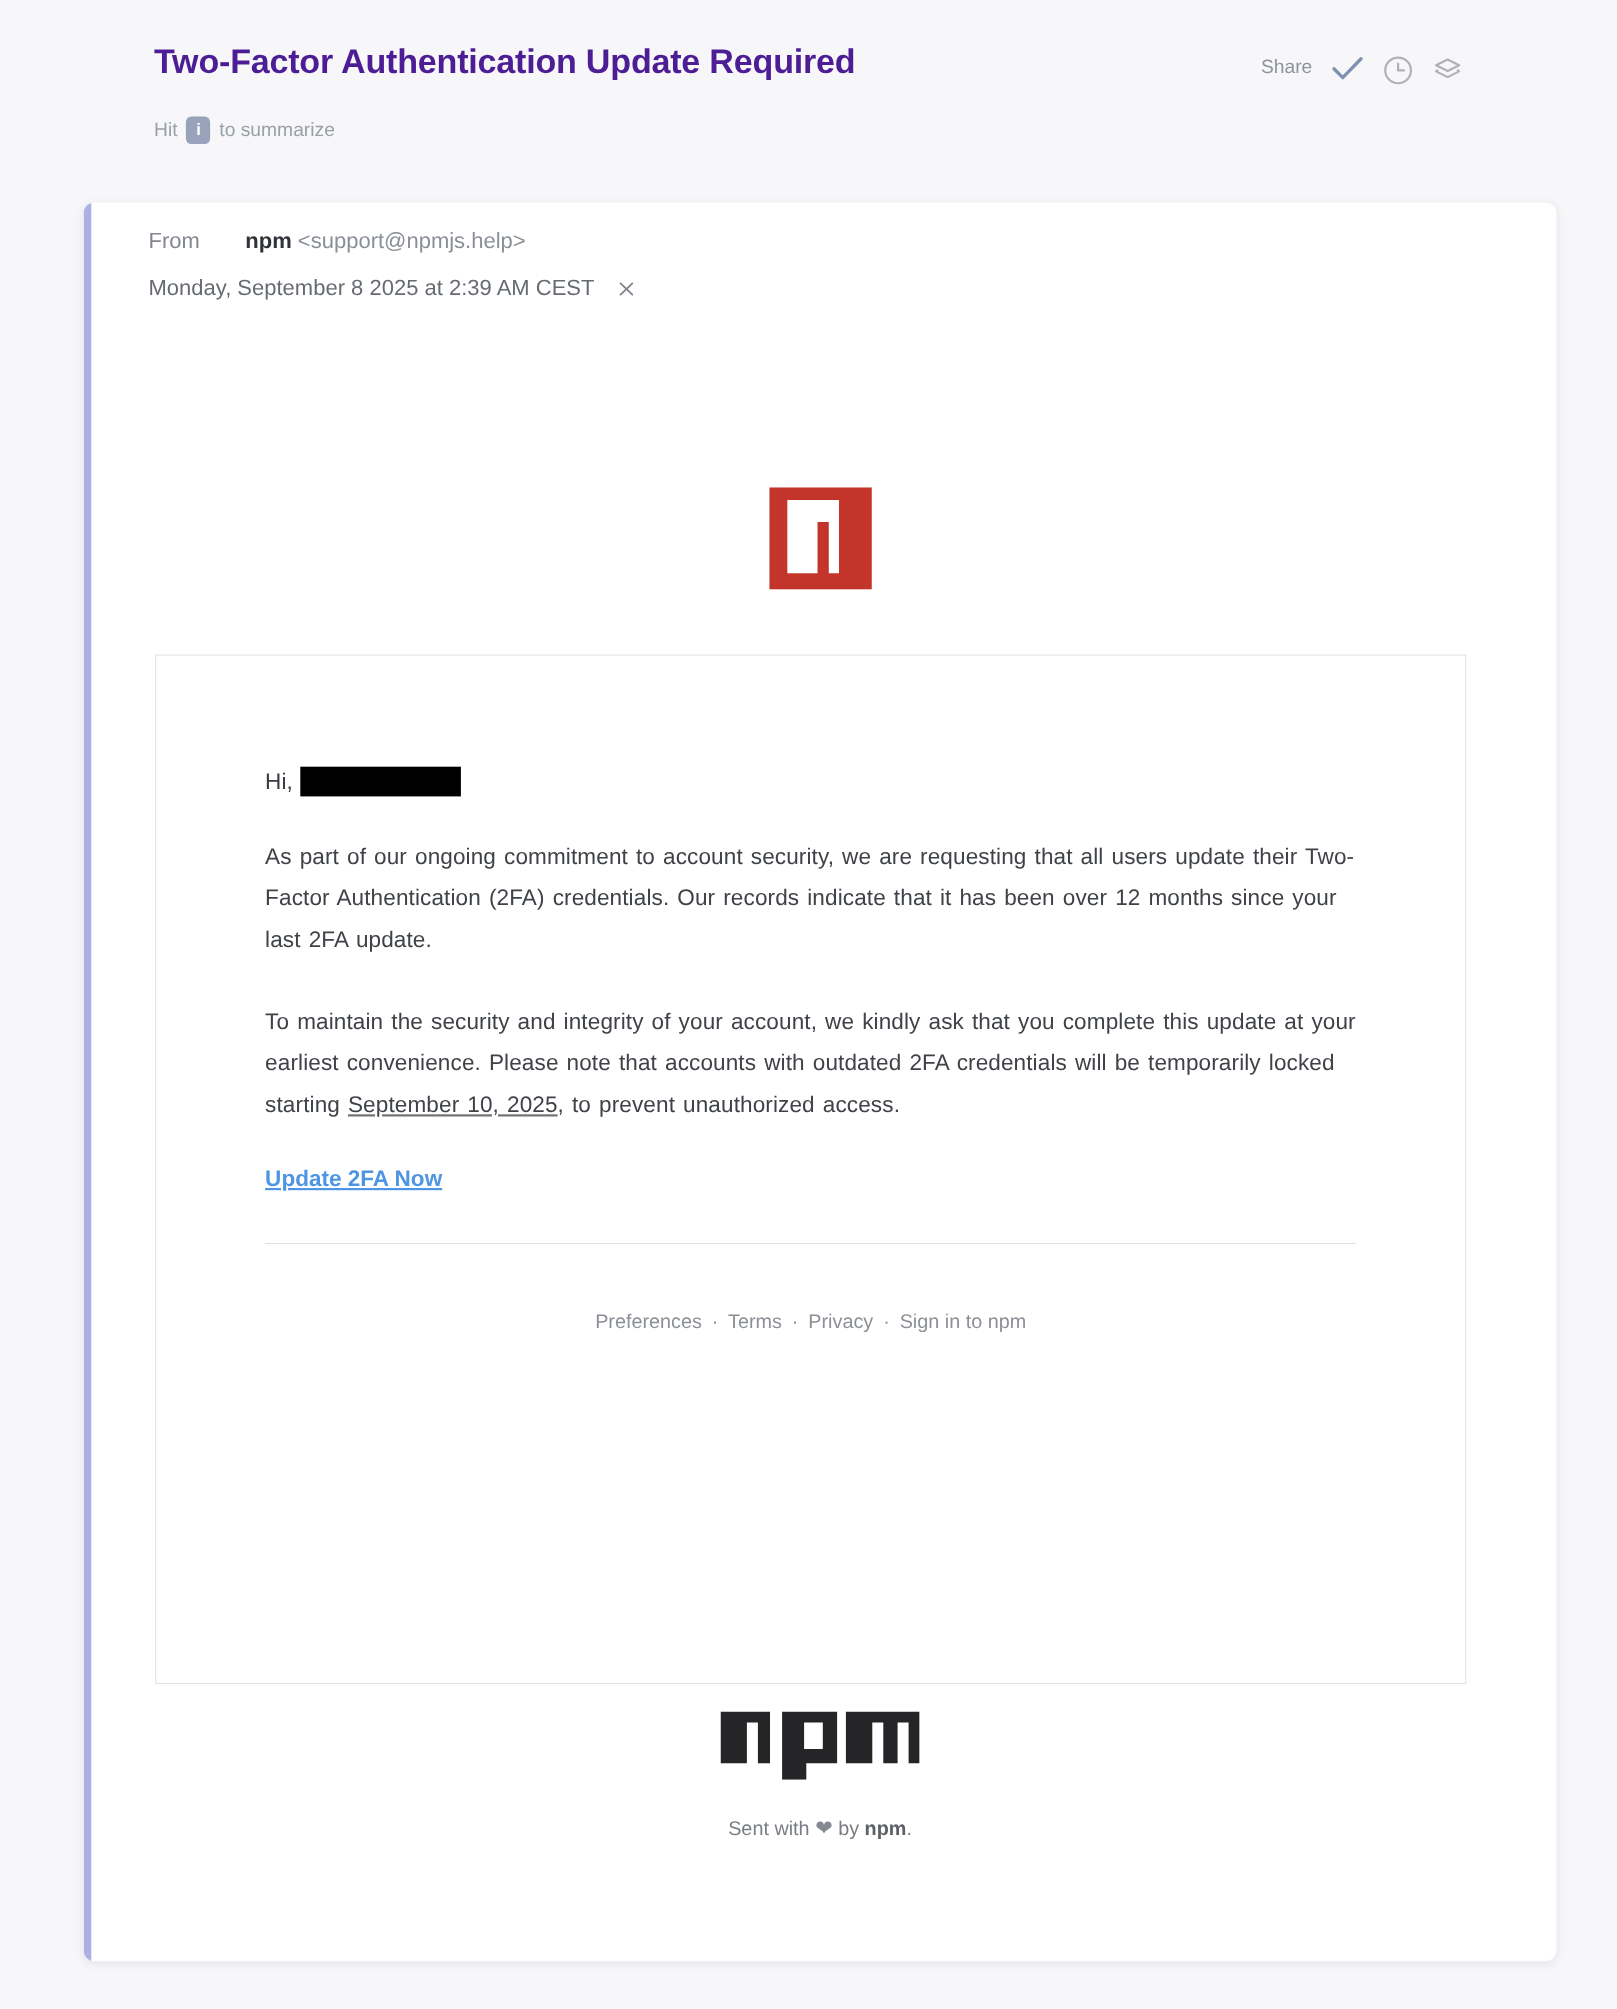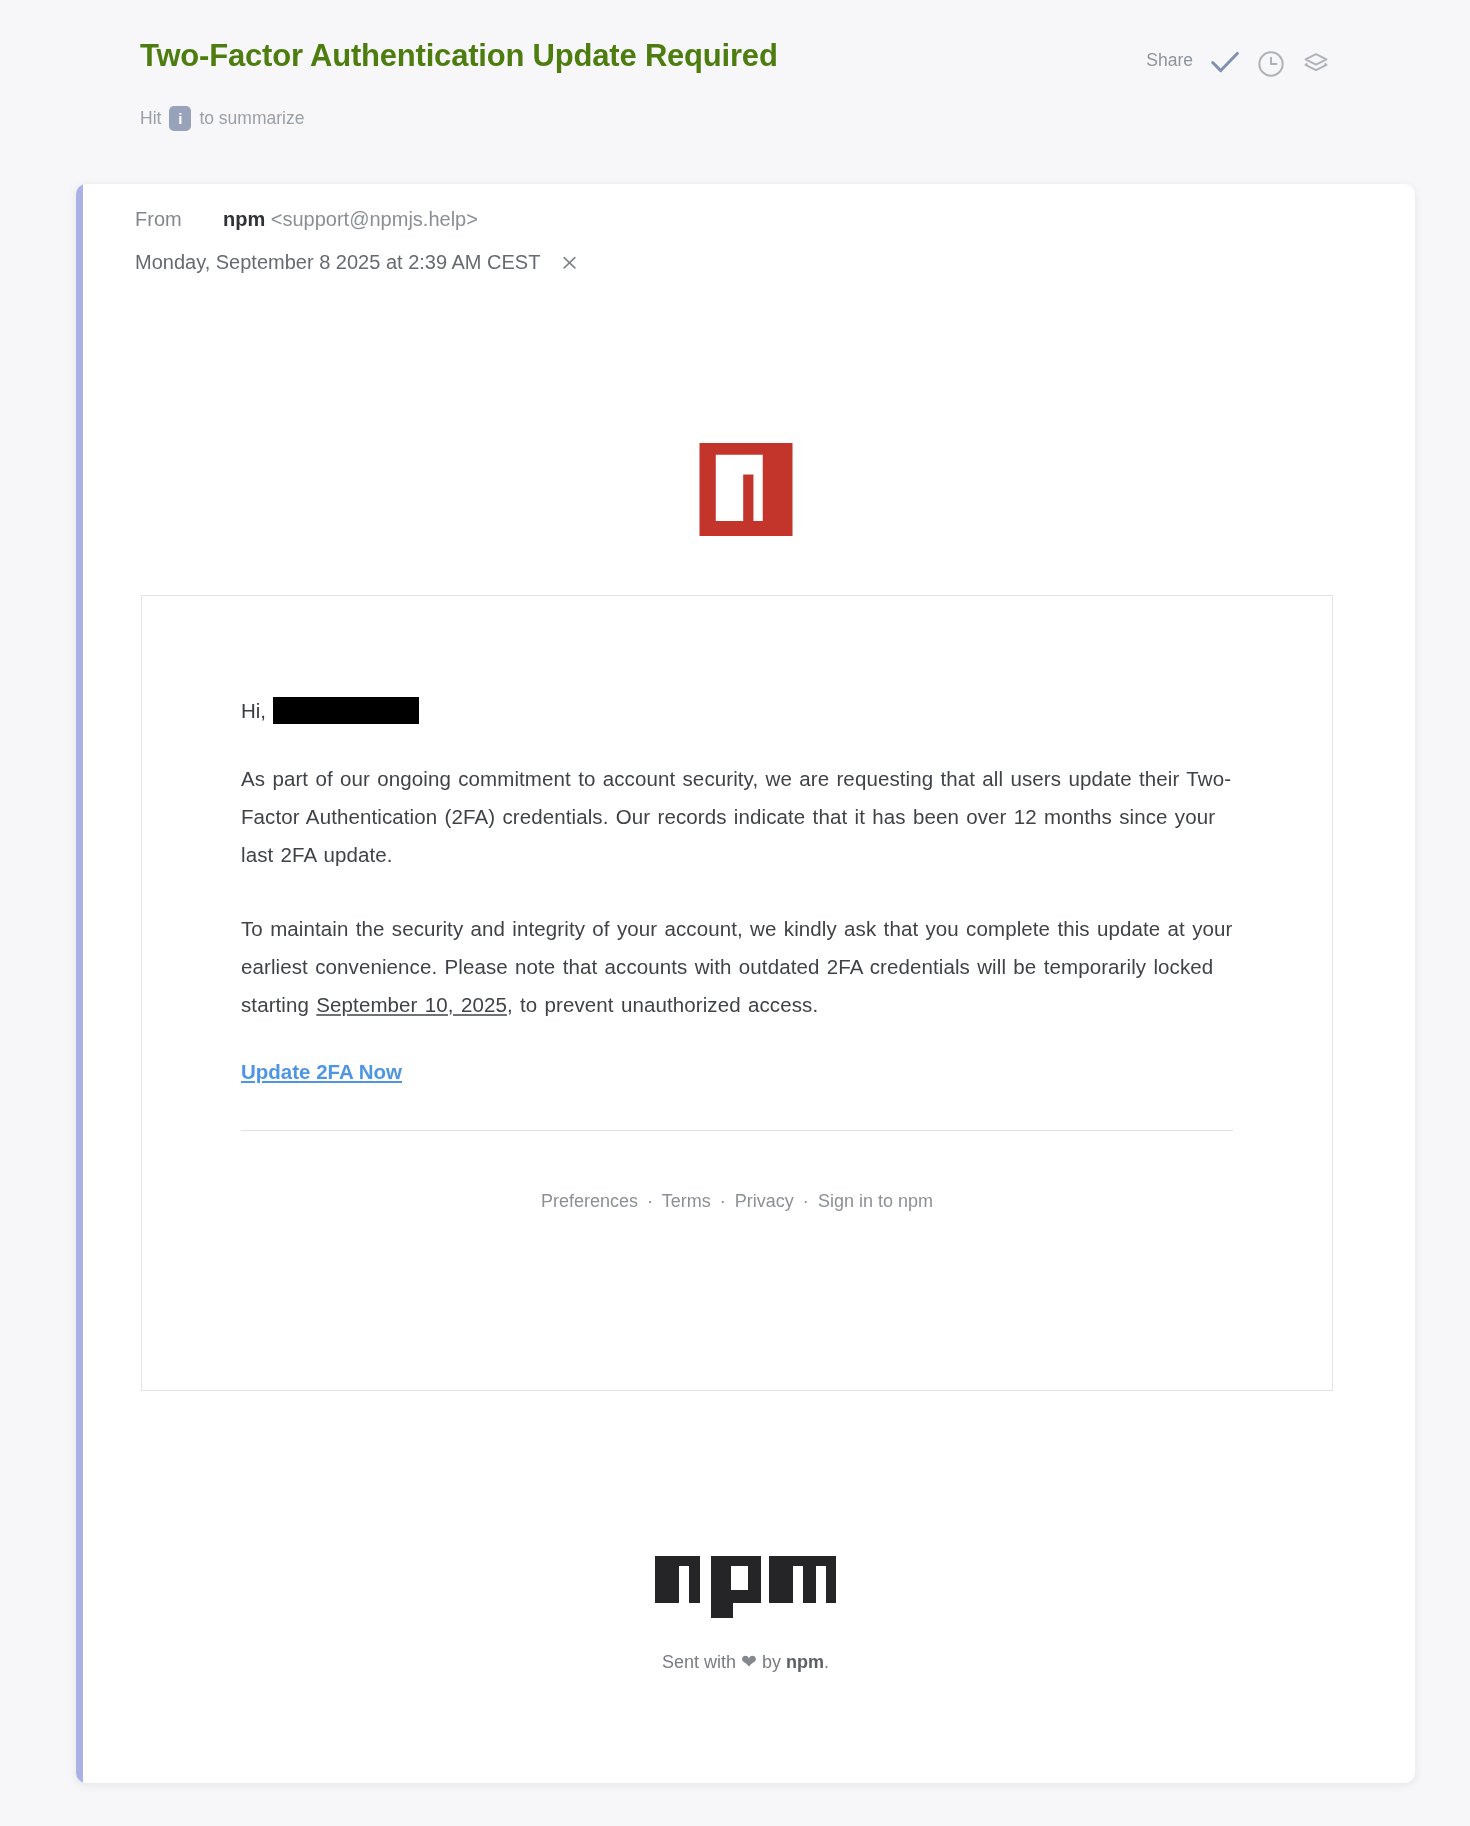--- a/index.html
+++ b/index.html
@@ -8,21 +8,21 @@
     font-family:"Liberation Sans","DejaVu Sans",sans-serif;
     background:#f7f7f9;
     color:#3f4247;
     overflow:hidden;
   }
   .page { position:relative; width:1470px; height:1826px; }
 
   
   .page-title {
     position:absolute; left:140px; top:38px;
-    font-size:31px; font-weight:600; color:#4d7c0f;
+    font-size:31px; font-weight:600; color:#4c1d95;
     letter-spacing:-0.2px;
   }
   .header-actions {
     position:absolute; right:140px; top:50px;
     display:flex; align-items:flex-start; gap:17px;
   }
   .share-label { font-size:17.5px; color:#8f949c; cursor:pointer; }
   .icon-btn { display:inline-flex; align-items:center; justify-content:center; cursor:pointer; }
   .summarize-hint {
     position:absolute; left:140px; top:106px;
@@ -57,21 +57,21 @@
   .redacted-to { width:440px; height:31px; background:#000; }
   .date-row { margin-top:15px; display:flex; align-items:center; gap:22px; }
   .date-text { color:#666a71; }
 
   
   .red-logo { position:absolute; top:259px; left:50%; transform:translateX(-50%); }
 
   
   .inner-card {
     position:absolute; left:65px; top:411px;
-    width:1192px; height:796px;
+    width:1192px; height:936px;
     border:1px solid #e3e3e5; background:#ffffff;
     padding:101px 99px 0 99px;
   }
   .greeting-row { display:flex; align-items:center; gap:7px; font-size:20.5px; color:#393c40; }
   .redacted-name { width:146px; height:27px; background:#000; }
   .para { margin-top:36px; font-size:20.5px; line-height:38px; color:#3f4247; letter-spacing:0.1px; word-spacing:1.5px; }
   .date-underline { text-decoration:underline; text-decoration-color:#6f7377; }
   .cta-row { margin-top:36px;font-weight:bold; }
   .cta-link { font-size:20.5px; color:#4e96e3; text-decoration:underline; cursor:pointer; }
   .support-para { margin-top:26px; font-size:18px; line-height:29.5px; color:#55585d; }

